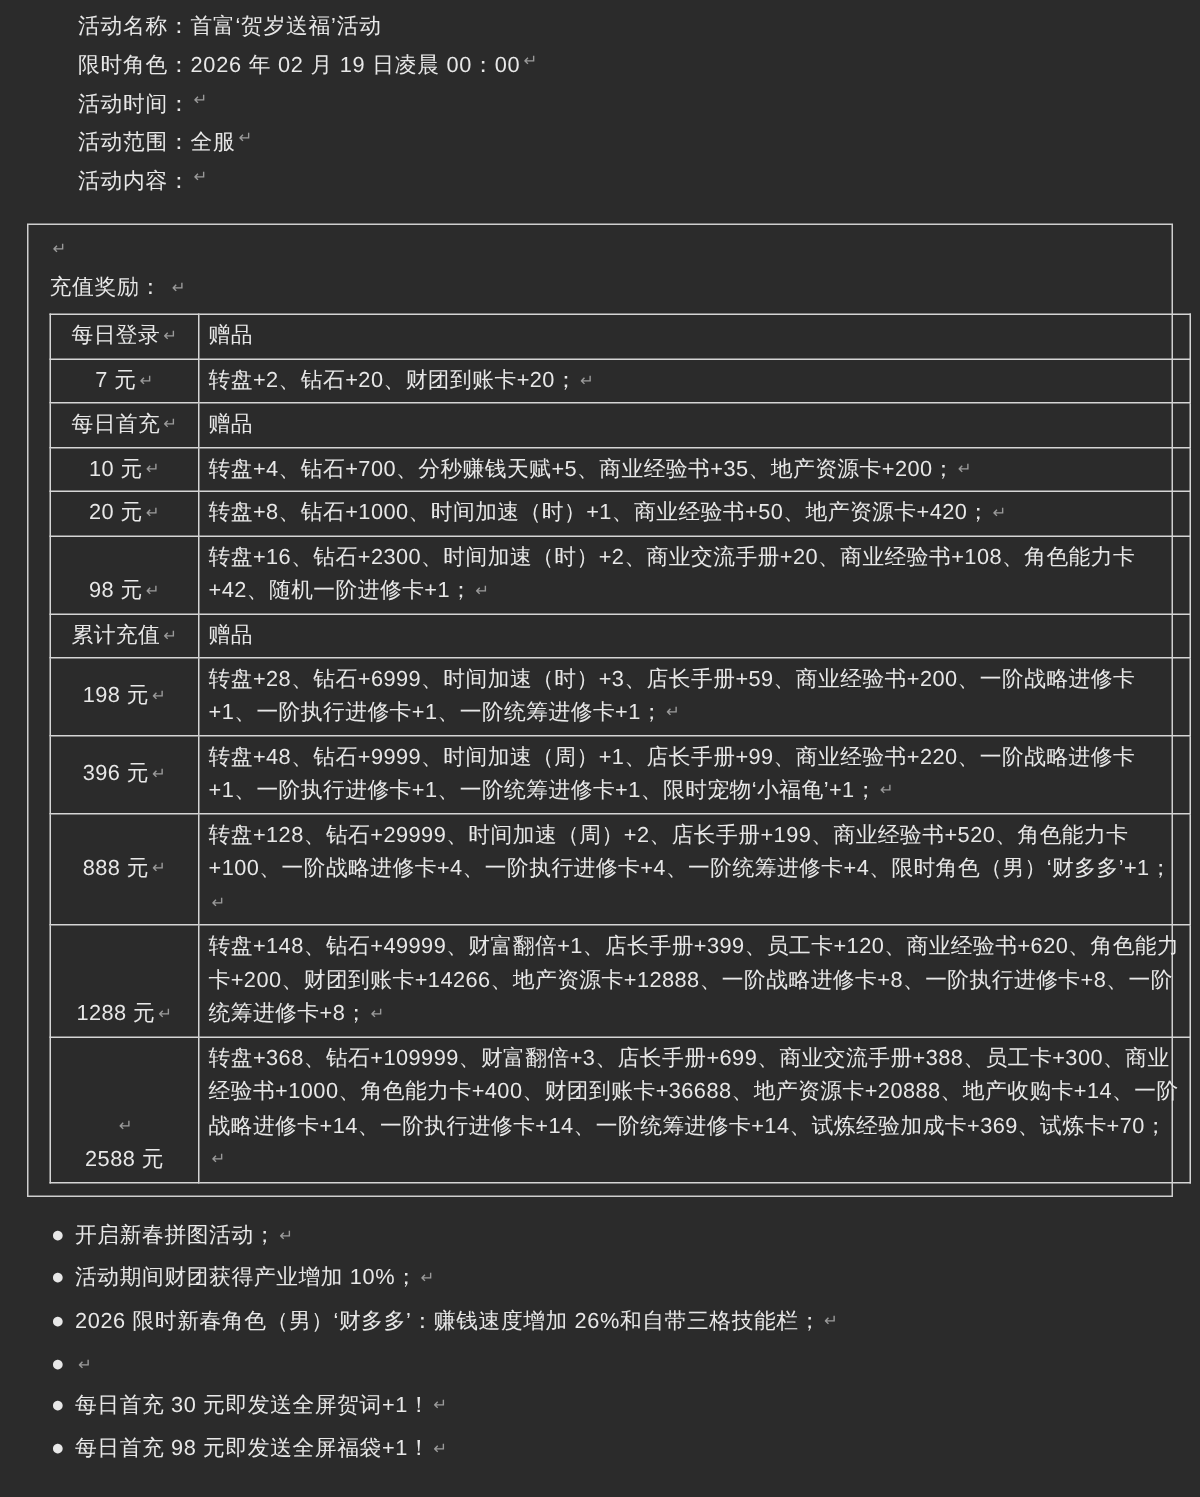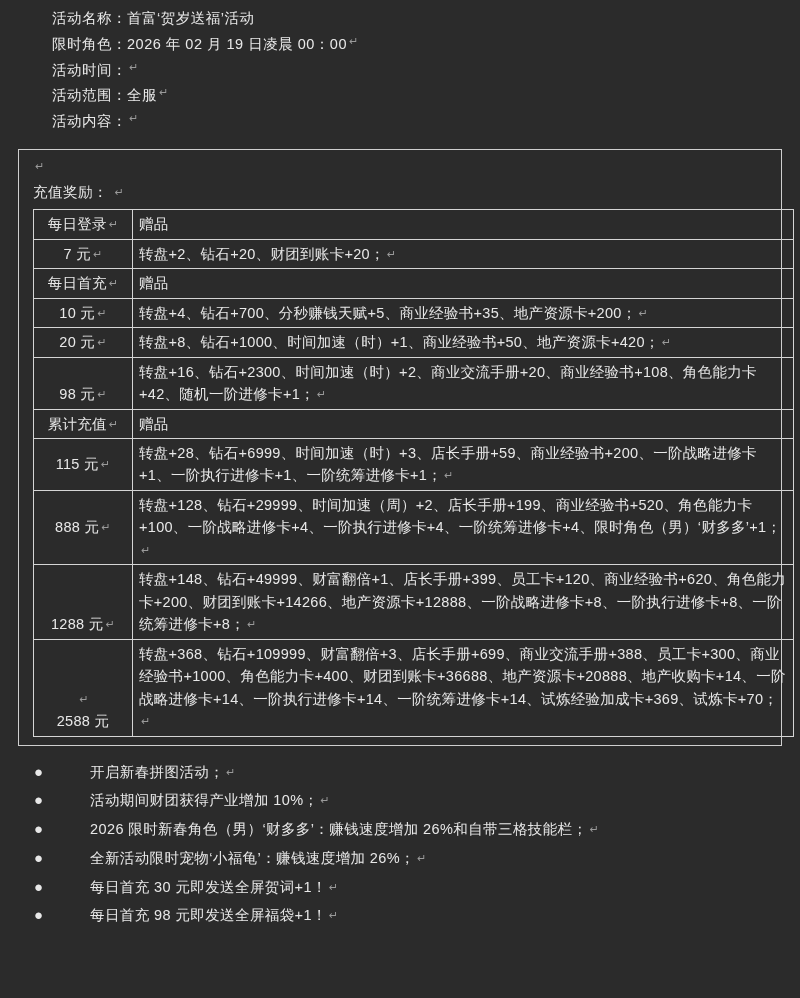--- a/index.html
+++ b/index.html
@@ -97,21 +97,20 @@
   }
   .bullets li .dot {
     width: 16px;
     flex: 0 0 16px;
     text-align: left;
     font-size: 15px;
     line-height: 1.4;
   }
   .bullets li .btxt {
     letter-spacing: 0.4px;
-    margin-left: 40px;
   }
 </style>
 </head>
 <body>
 
 <div class="page">
 
   <div class="head-block">
     <div class="head-line">
       <span class="head-label">活动名称：</span>
@@ -201,24 +200,32 @@
         <tr>
           <td class="tier">
             <span>累计充值</span><span class="pilcrow">↵</span>
           </td>
           <td class="desc">
             <span>赠品</span><span class="pilcrow"></span>
           </td>
         </tr>
         <tr>
           <td class="tier">
-            <span>115 元</span><span class="pilcrow">↵</span>
+            <span>198 元</span><span class="pilcrow">↵</span>
           </td>
           <td class="desc">
             <span>转盘+28、钻石+6999、时间加速（时）+3、店长手册+59、商业经验书+200、一阶战略进修卡+1、一阶执行进修卡+1、一阶统筹进修卡+1；</span><span class="pilcrow">↵</span>
+          </td>
+        </tr>
+        <tr>
+          <td class="tier">
+            <span>396 元</span><span class="pilcrow">↵</span>
+          </td>
+          <td class="desc">
+            <span>转盘+48、钻石+9999、时间加速（周）+1、店长手册+99、商业经验书+220、一阶战略进修卡+1、一阶执行进修卡+1、一阶统筹进修卡+1、限时宠物‘小福龟’+1；</span><span class="pilcrow">↵</span>
           </td>
         </tr>
         <tr>
           <td class="tier">
             <span>888 元</span><span class="pilcrow">↵</span>
           </td>
           <td class="desc">
             <span>转盘+128、钻石+29999、时间加速（周）+2、店长手册+199、商业经验书+520、角色能力卡+100、一阶战略进修卡+4、一阶执行进修卡+4、一阶统筹进修卡+4、限时角色（男）‘财多多’+1；</span><span class="pilcrow">↵</span>
           </td>
         </tr>
@@ -254,21 +261,20 @@
       <span class="btxt">活动期间财团获得产业增加 10%；</span>
       <span class="pilcrow">↵</span>
     </li>
     <li>
       <span class="dot">●</span>
       <span class="btxt">2026 限时新春角色（男）‘财多多’：赚钱速度增加 26%和自带三格技能栏；</span>
       <span class="pilcrow">↵</span>
     </li>
     <li>
       <span class="dot">●</span>
-      <span class="btxt">全新活动限时宠物‘小福龟’：赚钱速度增加 26%；</span>
       <span class="pilcrow">↵</span>
     </li>
     <li>
       <span class="dot">●</span>
       <span class="btxt">每日首充 30 元即发送全屏贺词+1！</span>
       <span class="pilcrow">↵</span>
     </li>
     <li>
       <span class="dot">●</span>
       <span class="btxt">每日首充 98 元即发送全屏福袋+1！</span>

